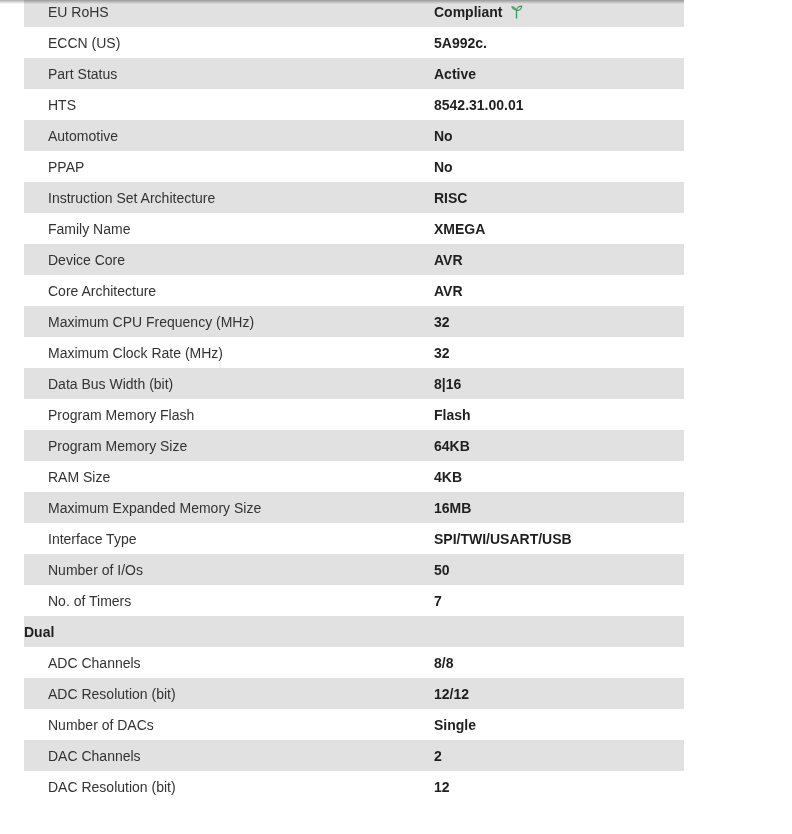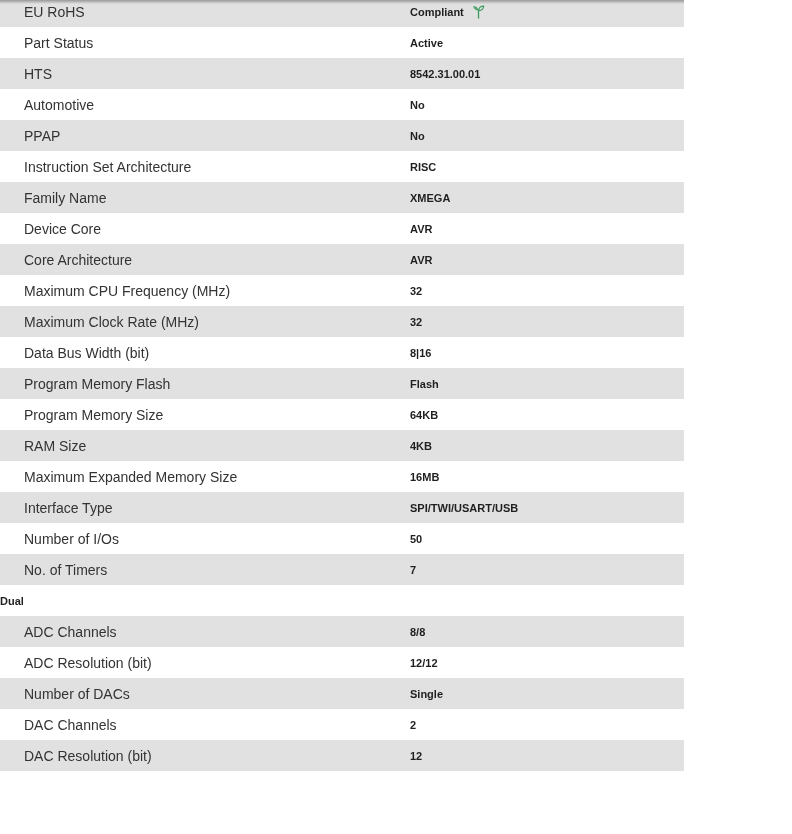--- a/index.html
+++ b/index.html
@@ -17,20 +17,21 @@
     height: 834px;
     overflow: hidden;
     background: var(--row-white);
     font-family: "Liberation Sans", sans-serif;
   }
   .page {
     position: relative;
     width: 684px;
     height: 834px;
     overflow: hidden;
+    padding-left: 24px;
   }
   .spec-table {
     position: relative;
     top: -4px;
   }
   .row {
     display: flex;
     align-items: center;
     height: 31px;
     background: var(--row-white);
@@ -43,21 +44,21 @@
     flex: 0 0 386px;
     font-size: 14px;
     color: var(--label-text);
     white-space: nowrap;
     overflow: hidden;
   }
   .cell-value {
     display: flex;
     align-items: center;
     gap: 7px;
-    font-size: 11px;
+    font-size: 14px;
     font-weight: bold;
     color: var(--value-text);
     white-space: nowrap;
   }
   .leaf {
     display: none;
     width: 15px;
     height: 15px;
     color: var(--leaf-green);
     margin-top: -1px;
@@ -86,20 +87,27 @@
       <span class="leaf visible">
         <svg viewBox="0 0 16 16" aria-hidden="true">
           <path d="M8 15 C8 11 8 9 8 6.5" fill="none" stroke="currentColor" stroke-width="1.4" stroke-linecap="round"></path>
           <path d="M7.8 7 C4.8 7 2.6 5.2 2.4 2.2 C5.6 2.2 7.8 4 7.8 7 Z" fill="currentColor" opacity="0.85"></path>
           <path d="M8.2 7 C11.2 7 13.4 5.2 13.6 2.2 C10.4 2.2 8.2 4 8.2 7 Z" fill="none" stroke="currentColor" stroke-width="1.2"></path>
         </svg>
       </span>
     </div>
   </div>
 
+  <div class="row">
+    <div class="cell-label">ECCN (US)</div>
+    <div class="cell-value">
+      <span>5A992c.</span>
+
+    </div>
+  </div>
 
   <div class="row">
     <div class="cell-label">Part Status</div>
     <div class="cell-value">
       <span>Active</span>
 
     </div>
   </div>
 
   <div class="row">

